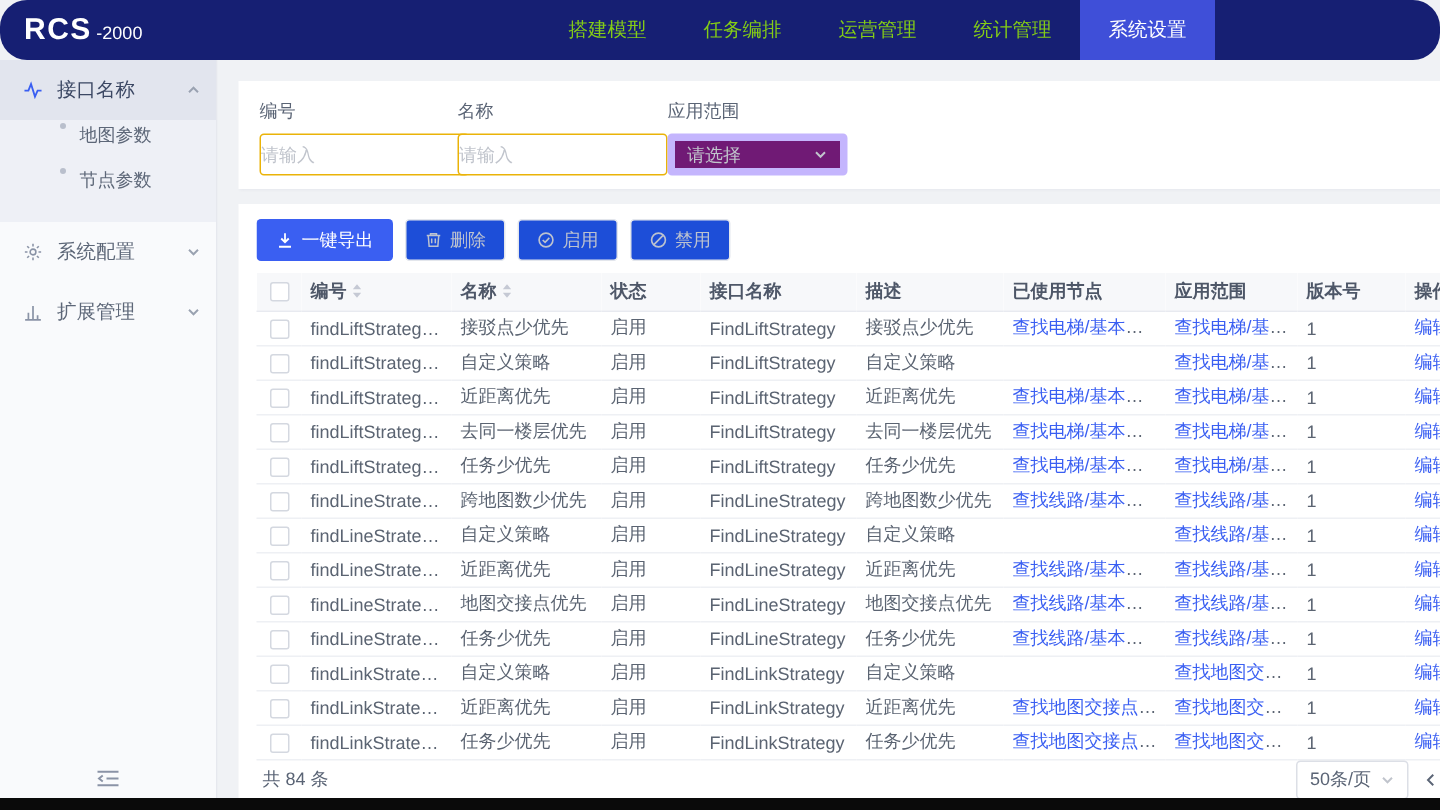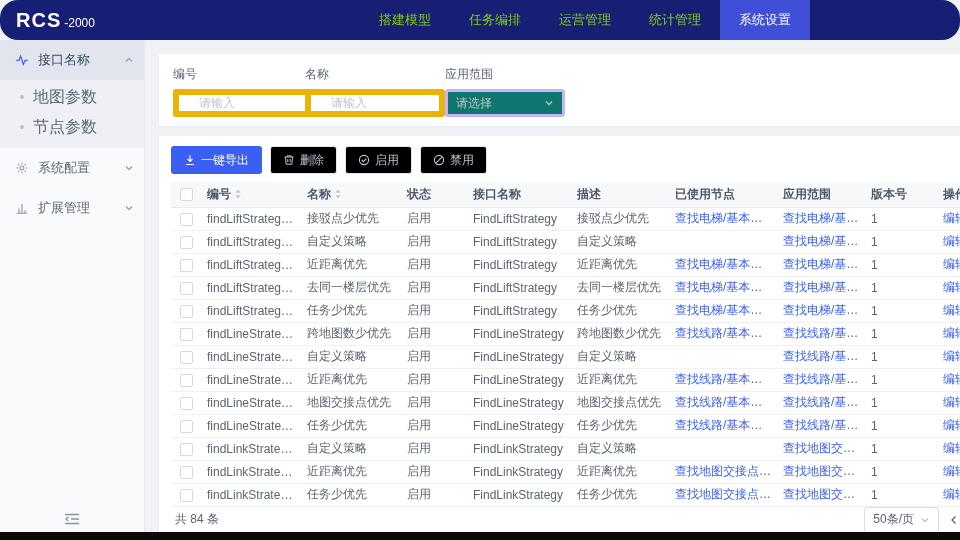--- a/index.html
+++ b/index.html
@@ -20,52 +20,52 @@
   .sidebar { position: absolute; top: 40px; left: 0; width: 145px; bottom: 8px;
     background: #f9fafc; border-right: 1px solid #e6e8ee; }
   .side-group-header { height: 40px; display: flex; align-items: center; padding: 0 10px 0 14px;
     font-size: 13px; color: #5d6778; cursor: pointer; }
   .side-group-header .gicon { width: 16px; height: 16px; margin-right: 8px; display: inline-flex;
     align-items: center; justify-content: center; color: #8a93a6; }
   .side-group.active .side-group-header { background: #e2e5ee; color: #3b4763; }
   .side-group.active .gicon { color: #3a5ff2; }
   .side-group-header .chev { margin-left: auto; color: #9aa2b1; display: inline-flex; }
   .side-children { background: #eef0f6; padding: 2px 0 6px; }
-  .side-sub { height: 30px; display: flex; align-items: center; padding-left: 20px;
-    font-size: 16px; color: #5d6778; cursor: pointer; }
+  .side-sub { height: 30px; display: flex; padding-left: 40px;
+    font-size: 12px; color: #5d6778; cursor: pointer; }
   .side-sub .dot { width: 4px; height: 4px; border-radius: 50%; background: #b9bfcc; margin-right: 9px; flex: none; }
   .side-sub.active { color: #3a5ff2; }
   .side-sub.active .dot { background: #3a5ff2; }
   .collapse-ctl { position: absolute; bottom: 6px; left: 50%; transform: translateX(-50%);
     color: #8a93a6; cursor: pointer; display: inline-flex; }
 
   
   .main { position: absolute; left: 145px; top: 40px; right: 0; bottom: 8px; overflow: hidden;
     padding: 14px 0 0 14px; display: flex; flex-direction: column; }
   .card { background: #fff; width: 880px; box-shadow: 0 1px 2px rgba(20,30,80,0.04); }
   .filter-card { flex: none; height: 72px; padding: 12px 0 0 14px; display: flex; gap: 6px; }
   .filter-field { width: 122px; margin-right: 4px; }
   .f-label { font-size: 12px; color: #5a6475; margin-bottom: 6px; }
-  .f-input { width: 140px; height: 28px; border: 6px solid #eab308; border-radius: 3px;
-    font-size: 12px; padding: 0 20px; color: #333; outline: none; font-family: inherit; }
+  .f-input { width: 140px; height: 28px; border: 1px solid #eab308; border-radius: 3px;
+    font-size: 12px; padding: 0 0; color: #333; outline: none; font-family: inherit; }
   .f-input::placeholder { color: #c0c4cc; }
   .filter-field.wide { margin-left: 8px; }
-  .f-select { width: 120px; height: 28px; border: 3px solid #c4b5fd; border-radius: 3px;
+  .f-select { width: 120px; height: 28px; border: 5px solid #c4b5fd; border-radius: 3px;
     font-size: 12px; padding: 0 8px; color: #c0c4cc; display: flex; align-items: center;
-    justify-content: space-between; cursor: pointer; background: #0f766e; gap: 44px; }
+    justify-content: space-between; cursor: pointer; background: #701a75; gap: 44px; }
   .f-select .sel-chev { color: #c0c4cc; display: inline-flex; }
 
   .table-card { flex: 1; margin-top: 10px; padding: 10px 0 0 12px; overflow: hidden;
     display: flex; flex-direction: column; }
   .toolbar { display: flex; gap: 8px; flex: none; }
   .btn { height: 28px; font-size: 12px; border-radius: 3px; display: inline-flex; align-items: center;
     gap: 5px; padding: 0 12px; cursor: pointer; border: 1px solid transparent; background: #fff;
     font-family: inherit; white-space: nowrap; }
   .btn-primary { background: #3a5ff2; color: #fff; }
-  .btn-disabled { background: #000000; border-color: #e3e6ec; color: #bcc2cf; cursor: not-allowed; }
+  .btn-disabled { background: #1d4ed8; border-color: #e3e6ec; color: #bcc2cf; cursor: not-allowed; }
   .bicon { display: inline-flex; }
 
   table { border-collapse: collapse; table-layout: fixed; width: 838px; font-size: 12px;
     color: #5b6472; margin-top: 8px; flex: none; }
   th { background: #f7f8fa; font-weight: bold; color: #4e5768; text-align: left; height: 25px;
     padding: 0 6px; border-bottom: 1px solid #e8eaf0; white-space: nowrap; overflow: hidden; }
   th .th-inner { display: flex; align-items: center; gap: 3px; }
   td { height: 23px; padding: 0 6px; border-bottom: 1px solid #eef0f4; white-space: nowrap;
     overflow: hidden; text-overflow: ellipsis; }
   .c-check { text-align: center; padding: 0; }

